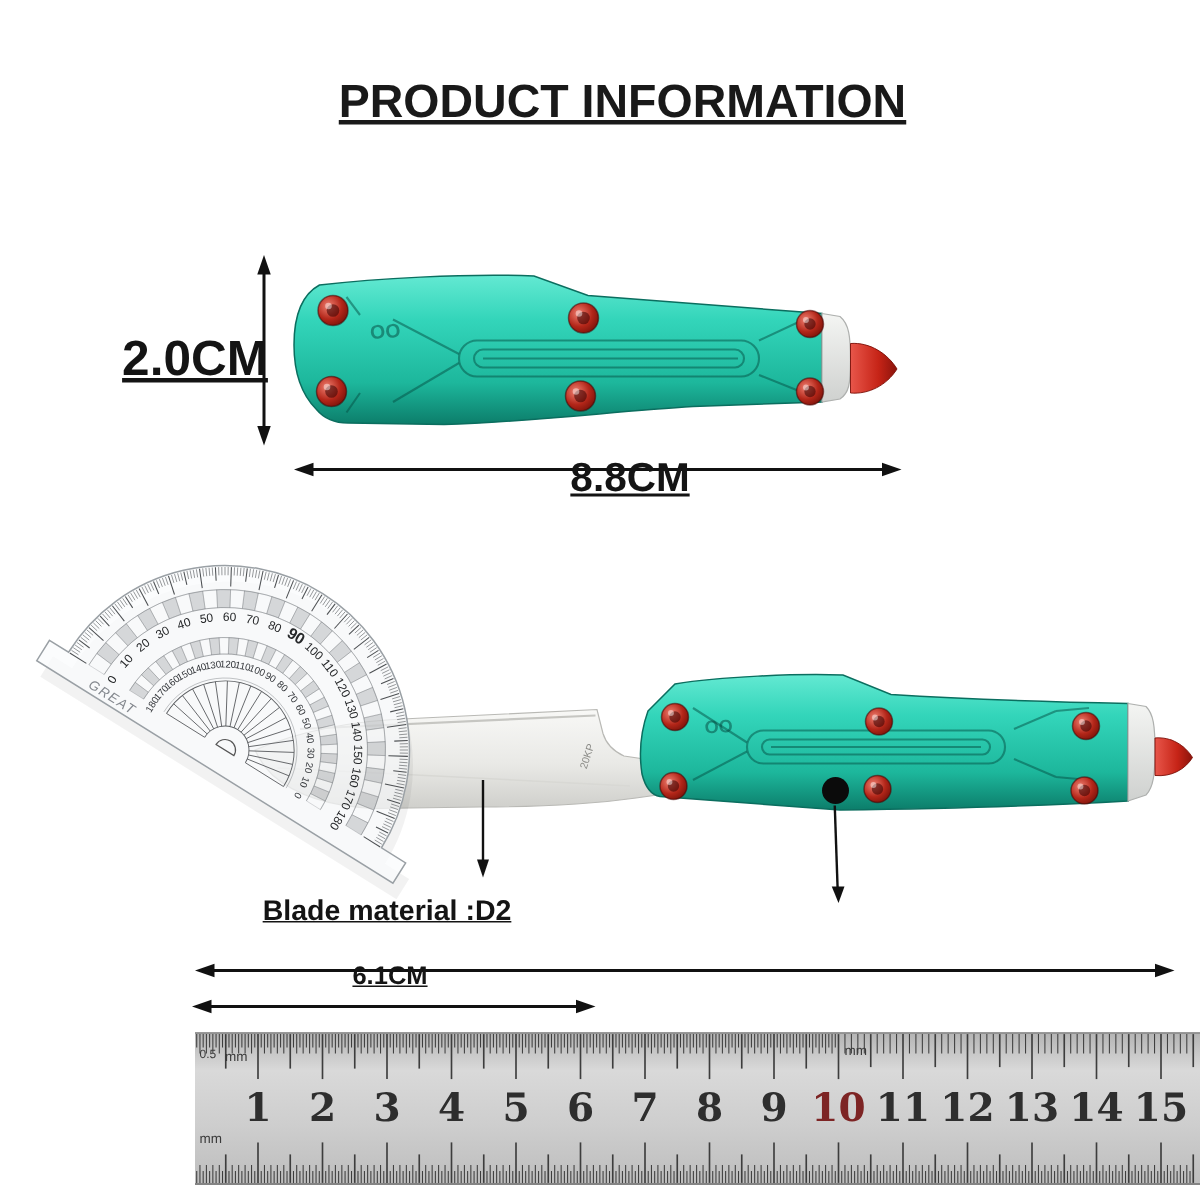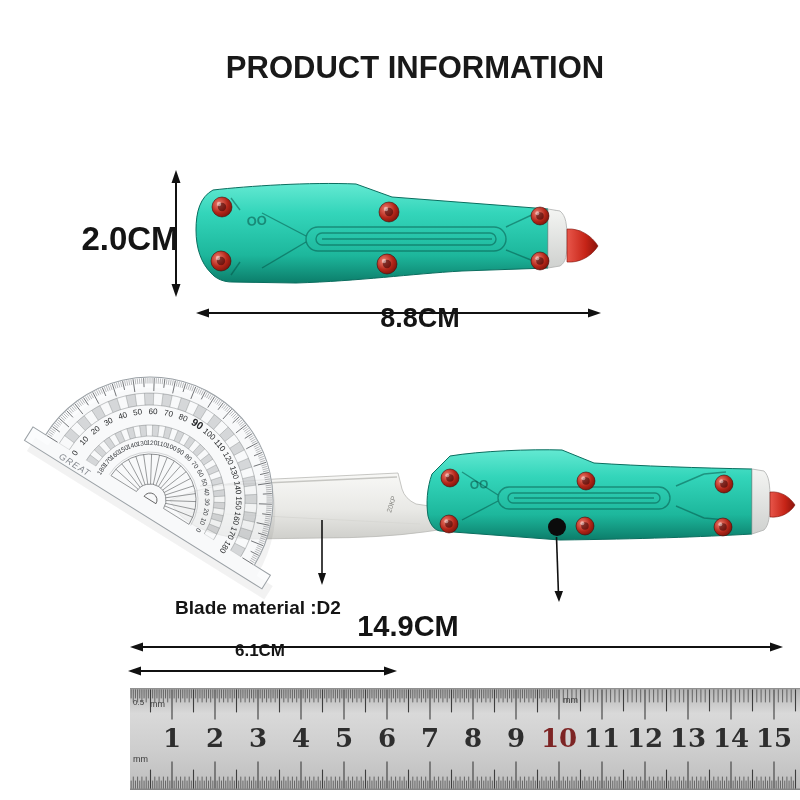--- a/index.html
+++ b/index.html
@@ -1,20 +1,20 @@
 <!DOCTYPE html>
 <html><head>
 <meta charset="utf-8">
 <style>
   html,body{margin:0;padding:0;background:#fff;}
   #canvas{position:relative;width:800px;height:800px;background:#ffffff;overflow:hidden;
           font-family:"Liberation Sans",sans-serif;}
   #scene{position:absolute;left:0;top:0;}
   .lbl{position:absolute;font-weight:bold;color:#141414;white-space:pre;line-height:1.05;
-       font-family:"Liberation Sans",sans-serif;}
+       font-family:"Liberation Sans",sans-serif;text-decoration:underline;}
   .ctr{transform:translateX(-50%);}
   #title{left:415px;top:52px;font-size:31px;letter-spacing:0px;color:#191919;}
   #lbl-2cm{left:130px;top:222px;font-size:33px;}
   #lbl-88{left:420px;top:304px;font-size:27px;}
   #lbl-blade{left:258px;top:598px;font-size:19px;}
   #lbl-handle{left:599px;top:597px;font-size:19px;}
   #lbl-149{left:408px;top:611px;font-size:29px;}
   #lbl-61{left:260px;top:642px;font-size:17px;}
 </style>
 </head>
@@ -1096,15 +1096,14 @@
       <text x="20" y="19" font-size="9" fill="#3a3a3a">mm</text>
       <text x="433" y="15" font-size="9" fill="#3a3a3a">mm</text>
       <text x="3" y="74" font-size="9" fill="#3a3a3a">mm</text>
     </g>
   </svg>
 
   <div id="title" class="lbl ctr">PRODUCT INFORMATION</div>
   <div id="lbl-2cm" class="lbl ctr">2.0CM</div>
   <div id="lbl-88" class="lbl ctr">8.8CM</div>
   <div id="lbl-blade" class="lbl ctr">Blade material :D2</div>
-  <div id="lbl-149" class="lbl ctr">14.9CM</div>
   <div id="lbl-61" class="lbl ctr">6.1CM</div>
 </div>
 
 </body></html>

